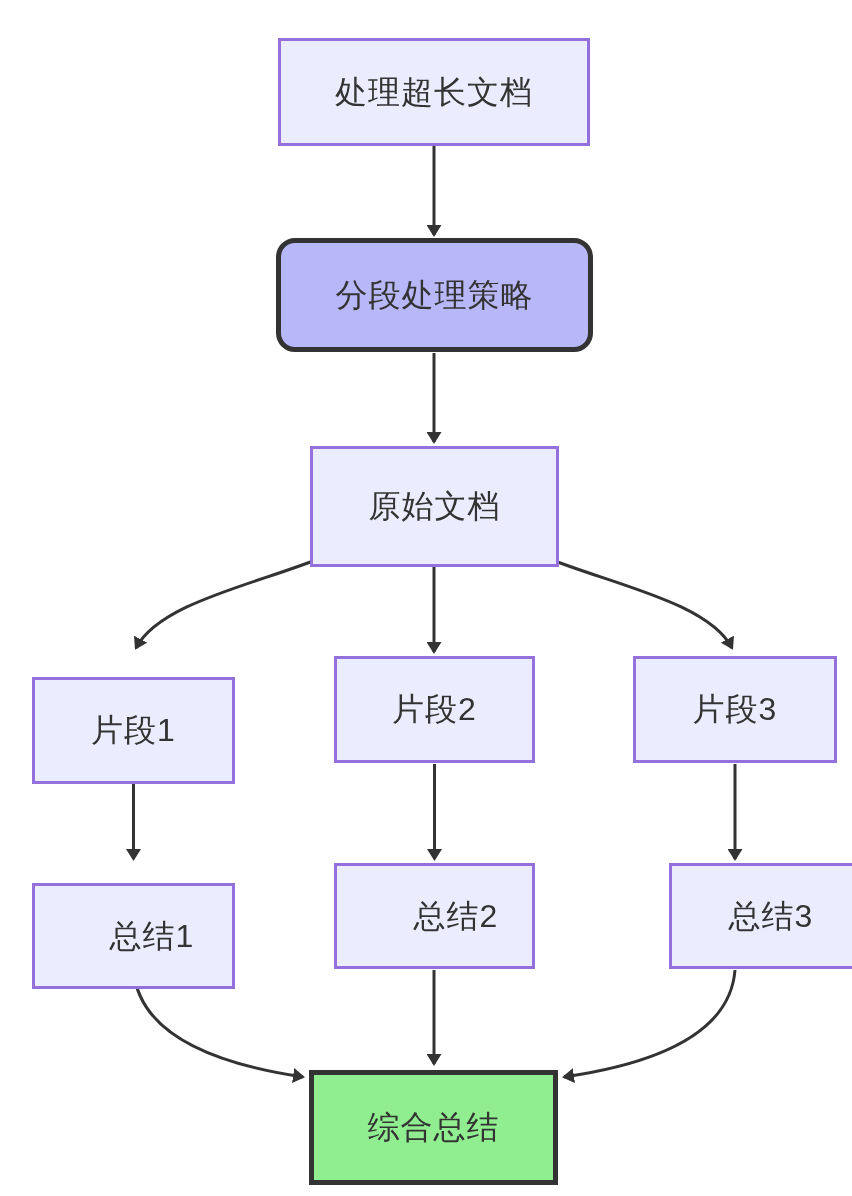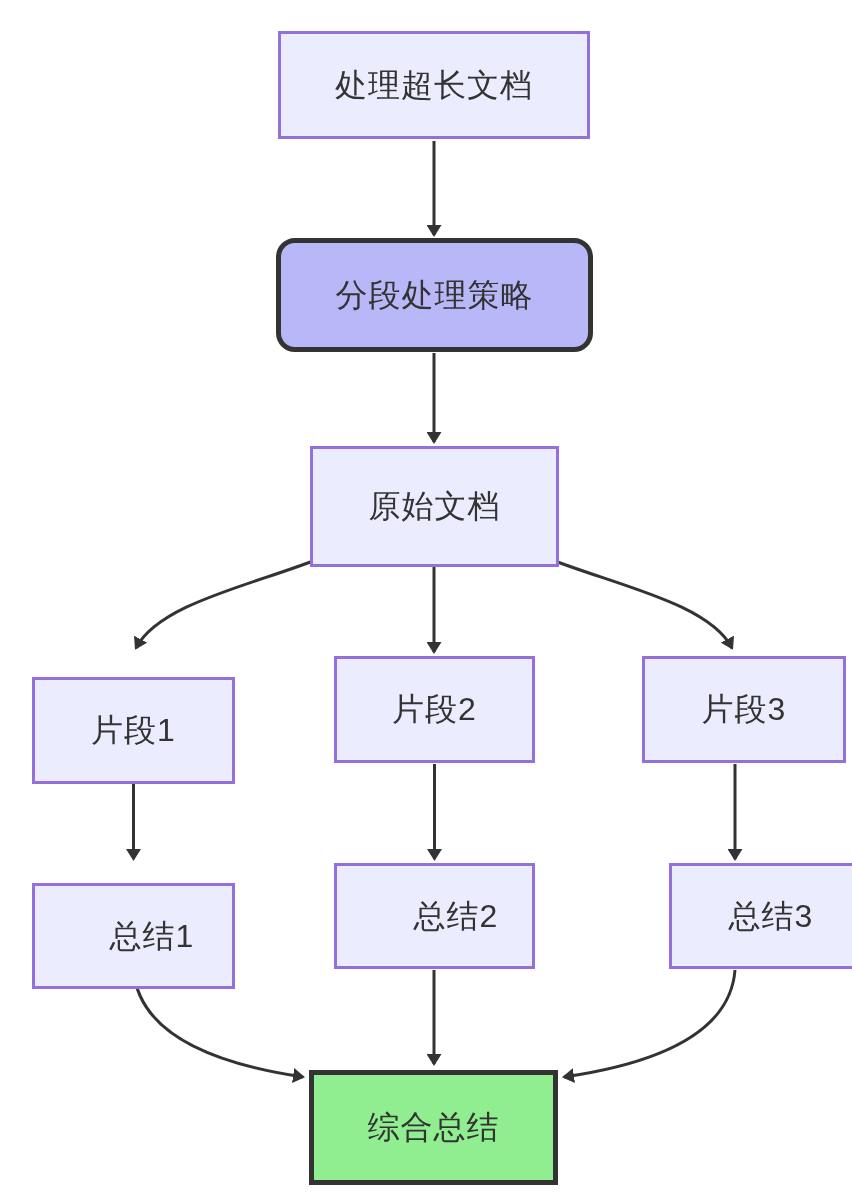--- a/index.html
+++ b/index.html
@@ -83,41 +83,41 @@
     <path class="edge" d="M434 555 V652" marker-end="url(#arrowhead)"></path>
     <path class="edge" d="M542 556 C610 584 708 602 732 648" marker-end="url(#arrowhead)"></path>
     <path class="edge" d="M133.5 764 V859" marker-end="url(#arrowhead)"></path>
     <path class="edge" d="M434.5 764 V859" marker-end="url(#arrowhead)"></path>
     <path class="edge" d="M735 764 V859" marker-end="url(#arrowhead)"></path>
     <path class="edge" d="M133.5 970 C138 1022 188 1060 303 1077" marker-end="url(#arrowhead)"></path>
     <path class="edge" d="M434 970 V1064" marker-end="url(#arrowhead)"></path>
     <path class="edge" d="M735 970 C731 1022 681 1060 564 1077" marker-end="url(#arrowhead)"></path>
   </svg>
 
-  <div class="node" style="left:278px; top:31px; width:312px; height:108px;">
+  <div class="node" style="left:278px; top:38px; width:312px; height:108px;">
     <span>处理超长文档</span>
   </div>
 
   <div class="node strategy" style="left:276px; top:238px; width:317px; height:114px;border-radius:19px;">
     <span>分段处理策略</span>
   </div>
 
   <div class="node" style="left:310px; top:446px; width:249px; height:121px;">
     <span>原始文档</span>
   </div>
 
   <div class="node" style="left:32px; top:656px; width:203px; height:107px;margin-top:21px;">
     <span>片段1</span>
   </div>
 
   <div class="node" style="left:334px; top:656px; width:201px; height:107px;">
     <span>片段2</span>
   </div>
 
-  <div class="node" style="left:633px; top:656px; width:204px; height:107px;margin-left:9px;">
+  <div class="node" style="left:633px; top:656px; width:204px; height:107px;">
     <span>片段3</span>
   </div>
 
   <div class="node" style="left:32px; top:883px; width:203px; height:106px;padding-left:37px;">
     <span>总结1</span>
   </div>
 
   <div class="node" style="left:334px; top:863px; width:201px; height:106px;padding-left:43px;">
     <span>总结2</span>
   </div>

